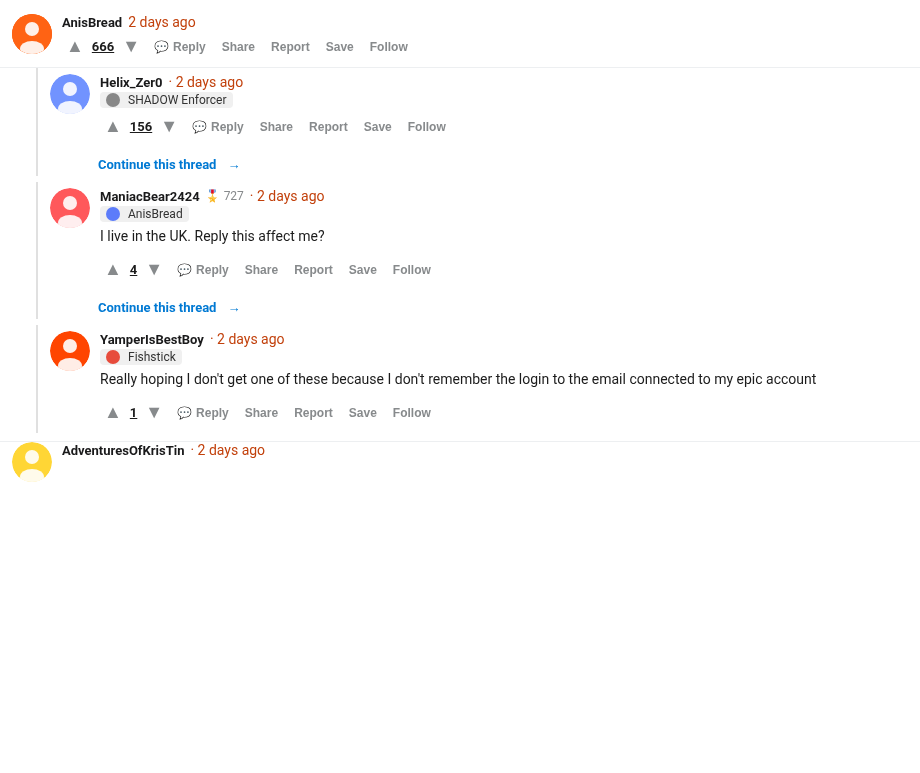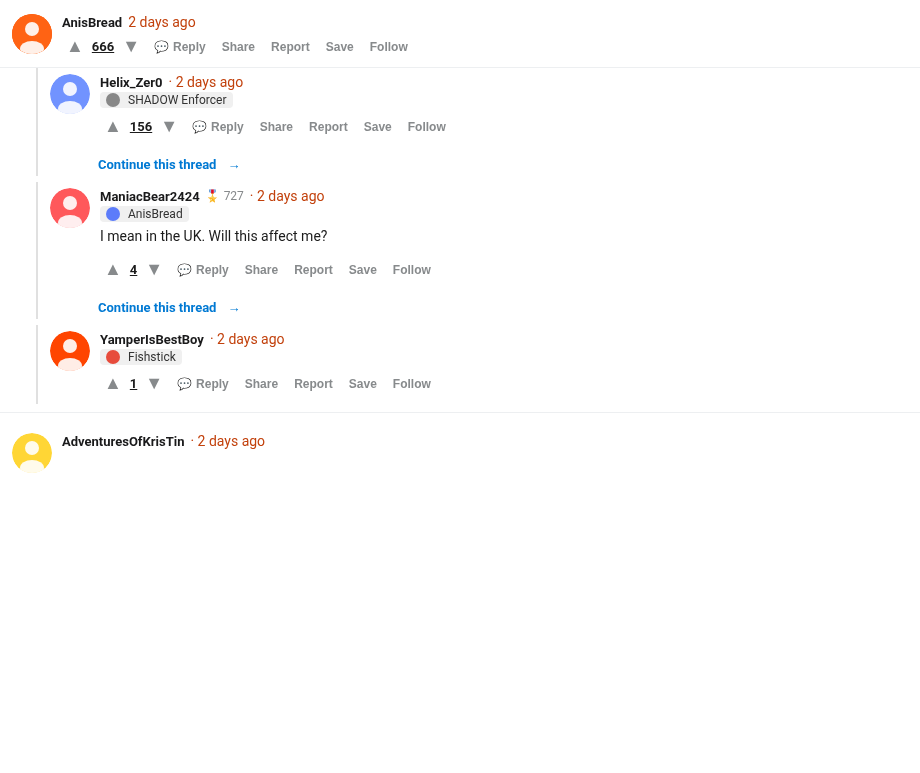--- a/index.html
+++ b/index.html
@@ -264,21 +264,21 @@
           <span class="karma-badge">
             <span>🎖️</span>
             <span>727</span>
           </span>
           <span class="timestamp">· <span>2 days ago</span></span>
         </div>
         <div class="flair">
           <span class="flair-icon" style="background:#5c7cfa; width:14px; height:14px; border-radius:50%; display:inline-block;"></span>
           <span>AnisBread</span>
         </div>
-        <p class="comment-text">I mean in the UK. Will this affect me?</p>
+        <p class="comment-text">I live in the UK. Reply this affect me?</p>
         <div class="comment-actions">
           <div class="vote-section">
             <button class="vote-btn">▲</button>
             <span class="vote-count">4</span>
             <button class="vote-btn">▼</button>
           </div>
           <button class="action-btn">
             <span>💬</span>
             <span>Reply</span>
           </button>
@@ -314,20 +314,21 @@
       </div>
       <div class="comment-body">
         <div class="comment-header">
           <span class="username">YamperIsBestBoy</span>
           <span class="timestamp">· <span>2 days ago</span></span>
         </div>
         <div class="flair">
           <span class="flair-icon" style="background:#e74c3c; width:14px; height:14px; border-radius:50%; display:inline-block;"></span>
           <span>Fishstick</span>
         </div>
+        <p class="comment-text">Really hoping I don't get one of these because I don't remember the login to the email connected to my epic account</p>
         <div class="comment-actions">
           <div class="vote-section">
             <button class="vote-btn">▲</button>
             <span class="vote-count">1</span>
             <button class="vote-btn">▼</button>
           </div>
           <button class="action-btn">
             <span>💬</span>
             <span>Reply</span>
           </button>
@@ -341,21 +342,21 @@
             <span>Save</span>
           </button>
           <button class="action-btn">
             <span>Follow</span>
           </button>
         </div>
       </div>
     </div>
   </div>
 
-  <div class="comment" style="margin-top:8px; border-top: 1px solid #edeff1; padding-top:20px;">
+  <div class="comment" style="margin-top:8px; border-top: 1px solid #edeff1; padding-top:0;">
     <div class="avatar">
       <svg viewBox="0 0 40 40" width="40" height="40">
         <circle cx="20" cy="20" r="20" fill="#ffd635"></circle>
         <circle cx="20" cy="15" r="7" fill="#fff" opacity="0.9"></circle>
         <ellipse cx="20" cy="35" rx="12" ry="8" fill="#fff" opacity="0.9"></ellipse>
       </svg>
     </div>
     <div class="comment-body">
       <div class="comment-header">
         <span class="username">AdventuresOfKrisTin</span>

